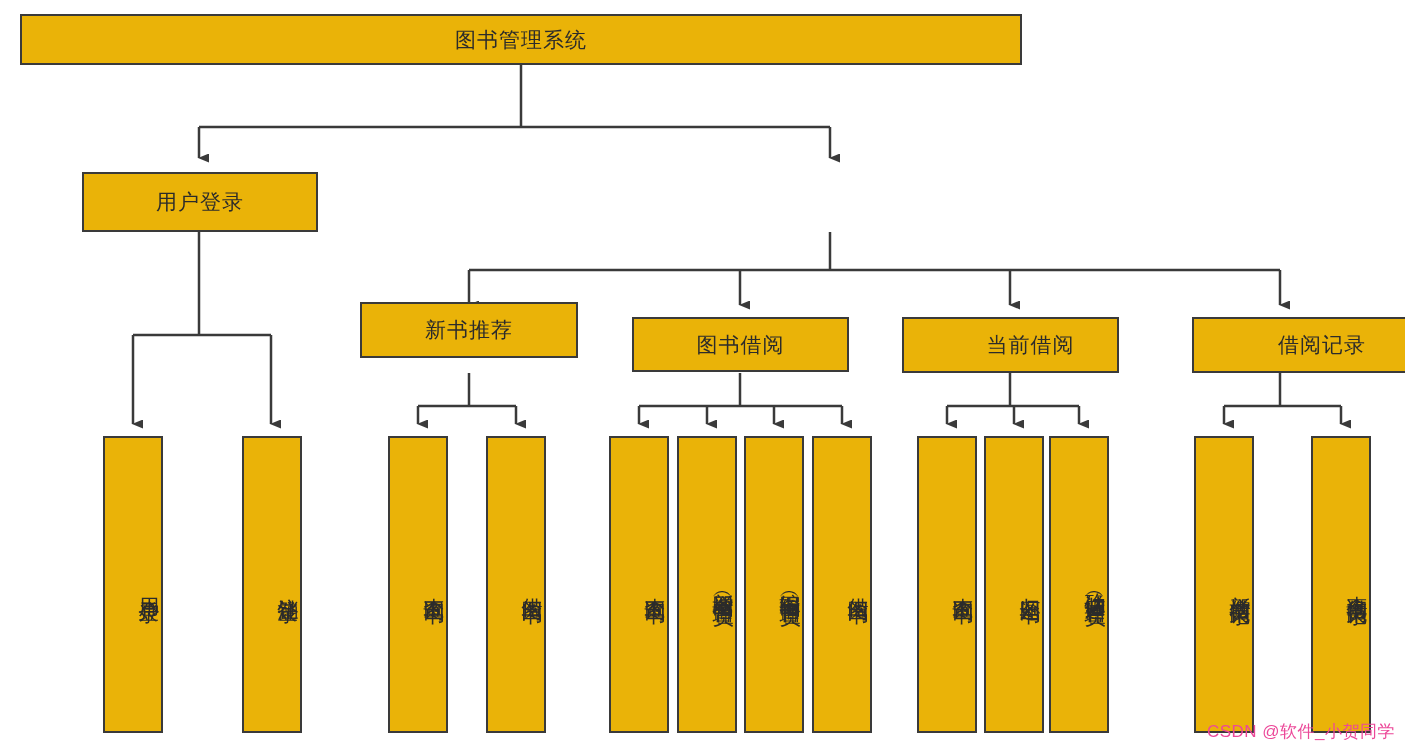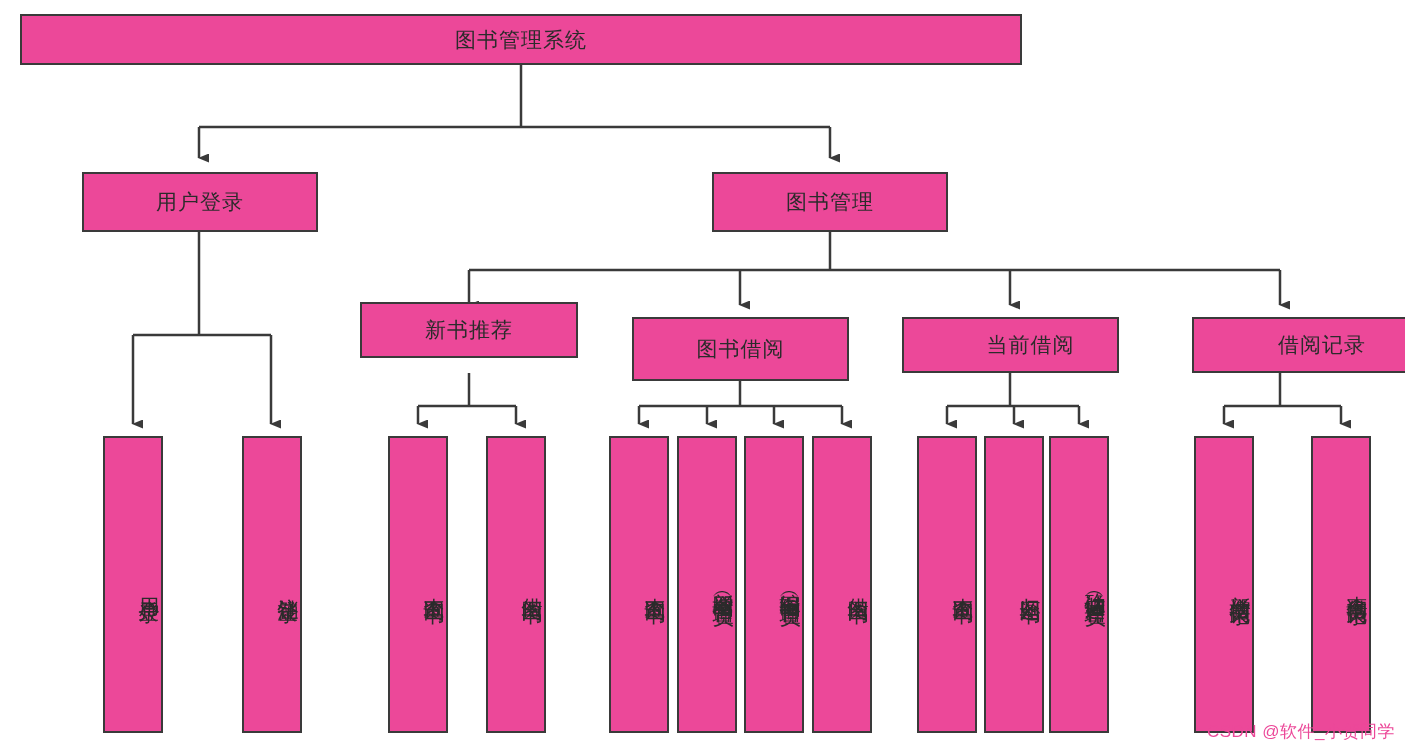--- a/index.html
+++ b/index.html
@@ -22,21 +22,21 @@
     left: 0;
     top: 0;
     width: 1405px;
     height: 747px;
     pointer-events: none;
   }
   .node {
     position: absolute;
     box-sizing: border-box;
     border: 2px solid #3a3a3a;
-    background: #ec4899;
+    background: #eab308;
     display: flex;
     align-items: center;
     justify-content: center;
     color: #2b2b2b;
     z-index: 2;
   }
   .node.h {
     font-size: 21px;
     line-height: 1.1;
     letter-spacing: 1px;
@@ -126,28 +126,25 @@
     </g>
   </svg>
 
   <div class="node h root" style="left:20px; top:14px; width:1002px; height:51px;">
     <span>图书管理系统</span>
   </div>
 
   <div class="node h" style="left:82px; top:172px; width:236px; height:60px;">
     <span>用户登录</span>
   </div>
-  <div class="node h" style="left:712px; top:172px; width:236px; height:60px;">
-    <span>图书管理</span>
-  </div>
 
   <div class="node h" style="left:360px; top:302px; width:218px; height:56px;">
     <span>新书推荐</span>
   </div>
-  <div class="node h" style="left:632px; top:317px; width:217px; height:64px;">
+  <div class="node h" style="left:632px; top:317px; width:217px; height:55px;">
     <span>图书借阅</span>
   </div>
   <div class="node h" style="left:902px; top:317px; width:217px; height:56px;padding-left:40px;">
     <span>当前借阅</span>
   </div>
   <div class="node h" style="left:1172px; top:317px; width:260px; height:56px;margin-left:20px;">
     <span>借阅记录</span>
   </div>
 
   <div class="node v" style="left:103px; top:436px; width:60px; height:297px;">

